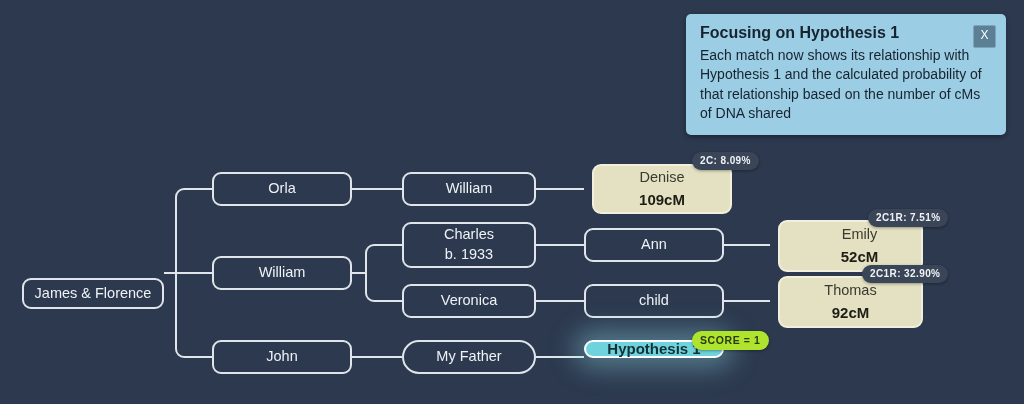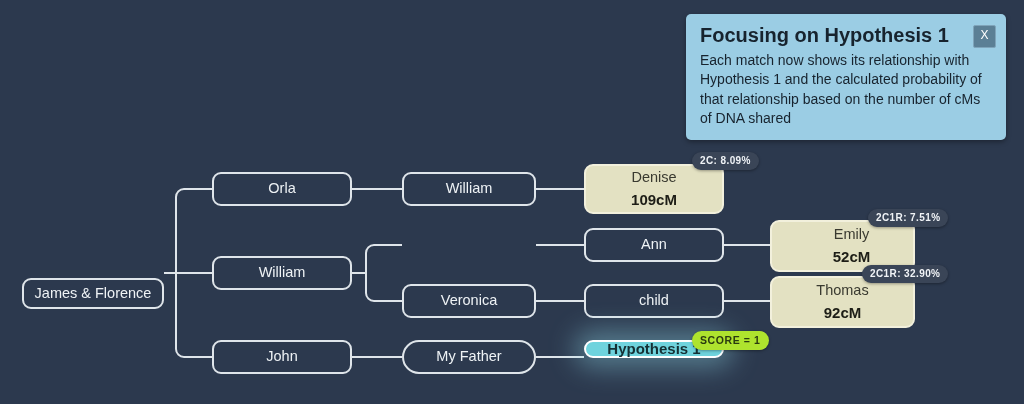--- a/index.html
+++ b/index.html
@@ -40,20 +40,21 @@
     line-height: 1.35;
     text-align: center;
   }
   .node .ln2 { font-size: 14.5px; }
 
   
   .node.match {
     background: #e3e1c2;
     border-color: #f2f0dc;
     color: #2a2a22;
+    margin-left: 8px;
   }
   .node.match .name { font-size: 14.5px; color: #3a3a30; }
   .node.match .cm {
     font-size: 15px;
     font-weight: bold;
     color: #1d1d16;
     margin-top: 3px;
   }
 
   
@@ -94,21 +95,21 @@
     left: 686px;
     top: 14px;
     width: 320px;
     box-sizing: border-box;
     background: #9bcde4;
     border-radius: 5px;
     padding: 10px 12px 12px 14px;
     box-shadow: 0 2px 5px rgba(0,0,0,.35);
   }
   #tooltip .tt-title {
-    font-size: 20px;
+    font-size: 16px;
     font-weight: bold;
     color: #17232e;
     margin: 0 0 4px 0;
     padding-right: 34px;
   }
   #tooltip .tt-body {
     font-size: 14px;
     line-height: 1.38;
     color: #17232e;
     margin: 0;
@@ -177,20 +178,24 @@
   </div>
 
   <div class="node" style="left:212px; top:340px; width:140px; height:34px;">
     <span>John</span>
   </div>
 
   <div class="node" style="left:402px; top:172px; width:134px; height:34px;">
     <span>William</span>
   </div>
 
+  <div class="node" style="left:402px; top:222px; width:134px; height:46px;">
+    <span>Charles</span>
+    <span class="ln2">b. 1933</span>
+  </div>
 
   <div class="node" style="left:402px; top:284px; width:134px; height:34px;">
     <span>Veronica</span>
   </div>
 
   <div class="node" style="left:402px; top:340px; width:134px; height:34px;border-radius:17px;">
     <span>My Father</span>
   </div>
 
   <div class="node" style="left:584px; top:228px; width:140px; height:34px;">

